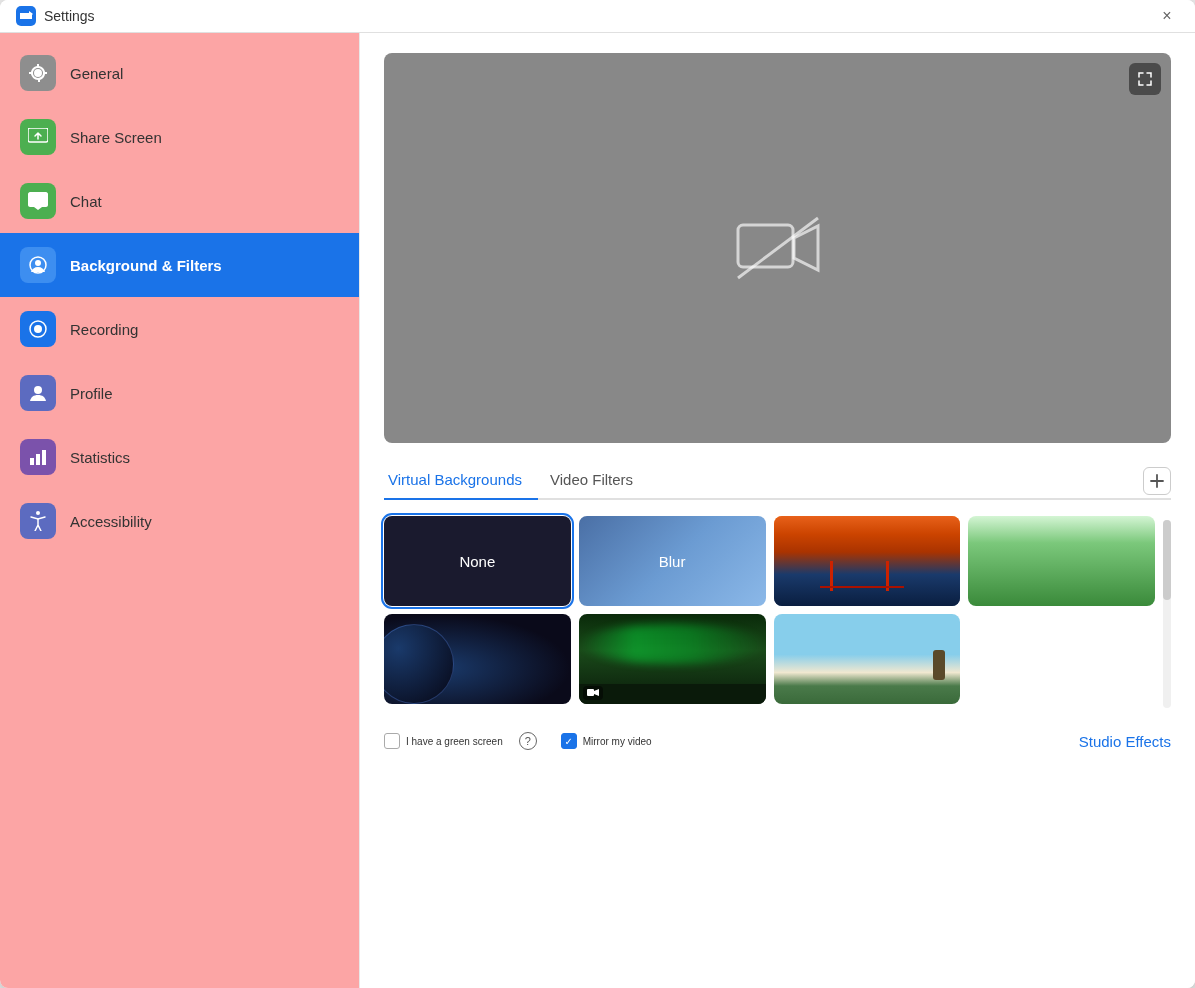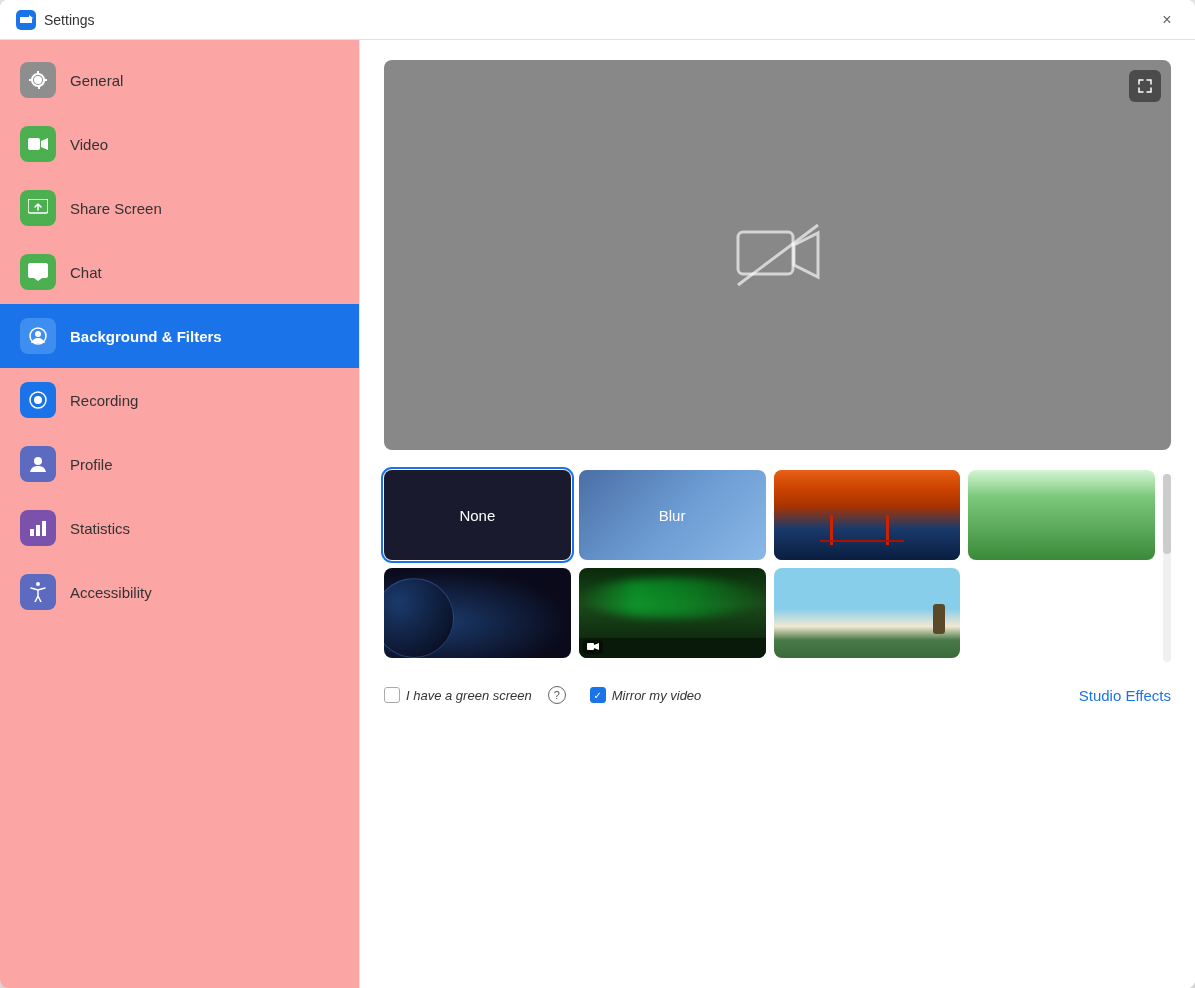--- a/index.html
+++ b/index.html
@@ -19,21 +19,21 @@
       box-shadow: 0 4px 20px rgba(0,0,0,0.3);
       display: flex;
       flex-direction: column;
       overflow: hidden;
     }
     .titlebar {
       display: flex;
       align-items: center;
       justify-content: space-between;
       padding: 0 16px;
-      height: 40px;
+      height: 33px;
       background: #ffffff;
       border-bottom: 1px solid #e0e0e0;
       flex-shrink: 0;
     }
     .titlebar-left {
       display: flex;
       align-items: center;
       gap: 8px;
     }
     .titlebar-icon {
@@ -258,23 +258,22 @@
       align-items: center;
       justify-content: center;
     }
     .checkbox-checked {
       background: #1a73e8;
       border-color: #1a73e8;
       color: white;
       font-size: 10px;
     }
     .checkbox-label {
-      font-size: 13px;
+      font-size: 10px;
       color: #333;
-      font-style: italic;
     }
     .help-icon {
       width: 18px;
       height: 18px;
       border: 1.5px solid #666;
       border-radius: 50%;
       display: flex;
       align-items: center;
       justify-content: center;
       font-size: 11px;
@@ -365,29 +364,20 @@
 
       <div class="sidebar-item">
         <div class="sidebar-icon icon-general">
           <svg width="20" height="20" viewBox="0 0 20 20" fill="white">
             <path d="M10 6a4 4 0 100 8 4 4 0 000-8zm-7.07 3H1v2h1.93A8 8 0 0010 17.07V19h2v-1.93A8 8 0 0017.07 11H19V9h-1.93A8 8 0 0011 2.93V1H9v1.93A8 8 0 002.93 9zM10 15a5 5 0 110-10 5 5 0 010 10z" fill="white"></path>
           </svg>
         </div>
         <span class="sidebar-label">General</span>
       </div>
 
-      <div class="sidebar-item">
-        <div class="sidebar-icon icon-video">
-          <svg width="20" height="14" viewBox="0 0 20 14" fill="white">
-            <rect x="0" y="1" width="12" height="12" rx="2" fill="white"></rect>
-            <path d="M13 4l7-3v12l-7-3V4z" fill="white"></path>
-          </svg>
-        </div>
-        <span class="sidebar-label">Video</span>
-      </div>
 
 
       <div class="sidebar-item">
         <div class="sidebar-icon icon-share">
           <svg width="20" height="18" viewBox="0 0 20 18" fill="white">
             <rect x="0" y="0" width="20" height="14" rx="2" fill="none" stroke="white" stroke-width="1.5"></rect>
             <path d="M10 5v6M7 8l3-3 3 3" stroke="white" stroke-width="1.5" fill="none" stroke-linecap="round"></path>
           </svg>
         </div>
         <span class="sidebar-label">Share Screen</span>
@@ -468,20 +458,31 @@
           <line x1="5" y1="65" x2="85" y2="5" stroke="rgba(255,255,255,0.65)" stroke-width="3"></line>
         </svg>
 
         <div class="video-corner-btn">
           <svg width="14" height="14" viewBox="0 0 14 14" fill="white">
             <path d="M1 5V1h4M9 1h4v4M13 9v4h-4M5 13H1v-4" stroke="white" stroke-width="1.5" fill="none" stroke-linecap="round"></path>
           </svg>
         </div>
       </div>
 
+      <div class="tabs-row">
+        <div class="tab active">Virtual Backgrounds</div>
+        <div class="tab" style="margin-left:8px;">Video Filters</div>
+        <div class="tabs-spacer"></div>
+        <div class="add-btn">
+          <svg width="14" height="14" viewBox="0 0 14 14" fill="none">
+            <line x1="7" y1="1" x2="7" y2="13" stroke="#555" stroke-width="1.8" stroke-linecap="round"></line>
+            <line x1="1" y1="7" x2="13" y2="7" stroke="#555" stroke-width="1.8" stroke-linecap="round"></line>
+          </svg>
+        </div>
+      </div>
 
       <div style="display:flex; gap:8px;">
 
         <div style="flex:1;">
 
           <div class="grid-row">
 
             <div class="bg-item bg-item-none selected">
               <span style="color:white;font-size:15px;">None</span>
             </div>

